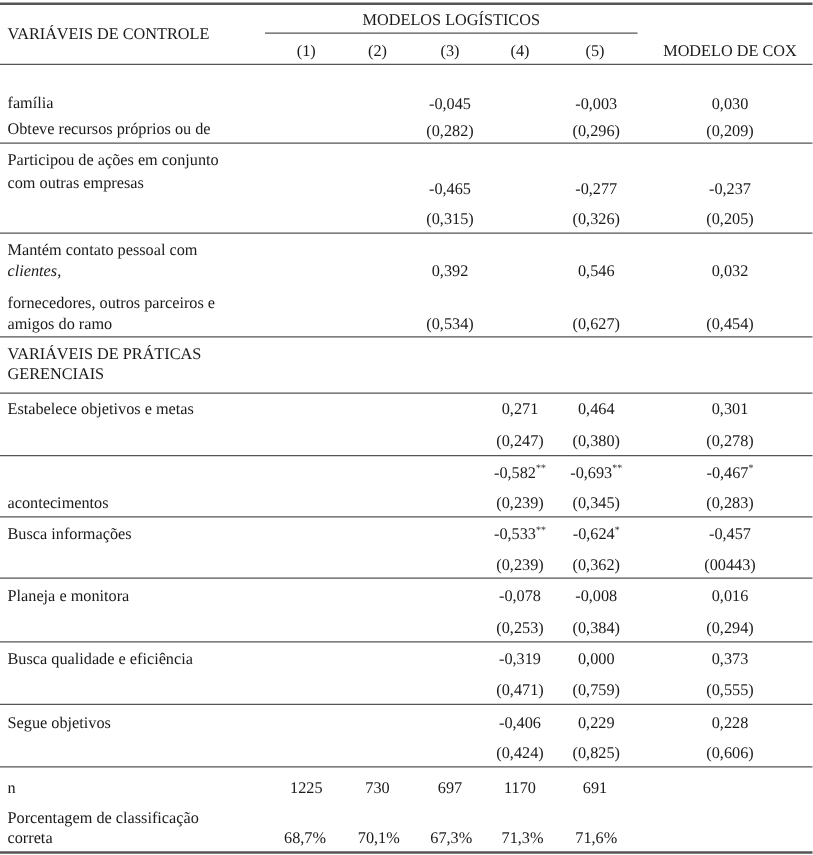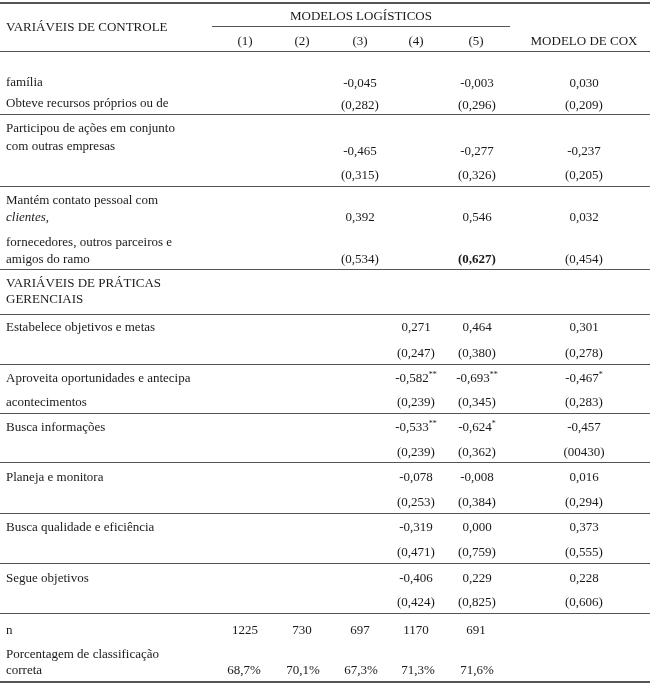--- a/index.html
+++ b/index.html
@@ -59,50 +59,49 @@
   <div class="t c" style="left:548px; width:72px; top:167px;">(0,205)</div>
 
   <div class="t" style="left:6px; top:192px;">Mantém contato pessoal com</div>
   <div class="t" style="left:6px; top:209px;font-style:italic;">clientes,</div>
   <div class="t" style="left:6px; top:234px;">fornecedores, outros parceiros e</div>
   <div class="t" style="left:6px; top:251px;">amigos do ramo</div>
   <div class="t c" style="left:330px; width:60px; top:209px;">0,392</div>
   <div class="t c" style="left:447px; width:60px; top:209px;">0,546</div>
   <div class="t c" style="left:548px; width:72px; top:209px;">0,032</div>
   <div class="t c" style="left:330px; width:60px; top:251px;">(0,534)</div>
-  <div class="t c" style="left:447px; width:60px; top:251px;font-weight:bold;">(0,627)</div>
+  <div class="t c" style="left:447px; width:60px; top:251px;">(0,627)</div>
   <div class="t c" style="left:548px; width:72px; top:251px;">(0,454)</div>
 
   <div class="t" style="left:6px; top:275px;">VARIÁVEIS DE PRÁTICAS</div>
   <div class="t" style="left:6px; top:291px;">GERENCIAIS</div>
 
   <div class="t" style="left:6px; top:319px;">Estabelece objetivos e metas</div>
   <div class="t c" style="left:386px; width:60px; top:319px;">0,271</div>
   <div class="t c" style="left:447px; width:60px; top:319px;">0,464</div>
   <div class="t c" style="left:548px; width:72px; top:319px;">0,301</div>
   <div class="t c" style="left:386px; width:60px; top:345px;">(0,247)</div>
   <div class="t c" style="left:447px; width:60px; top:345px;">(0,380)</div>
   <div class="t c" style="left:548px; width:72px; top:345px;">(0,278)</div>
 
-  <div class="t" style="left:6px; top:370px;">Aproveita oportunidades e antecipa</div>
   <div class="t" style="left:6px; top:394px;">acontecimentos</div>
   <div class="t c" style="left:386px; width:60px; top:370px;"><span>-0,582</span><sup>**</sup></div>
   <div class="t c" style="left:447px; width:60px; top:370px;"><span>-0,693</span><sup>**</sup></div>
   <div class="t c" style="left:548px; width:72px; top:370px;"><span>-0,467</span><sup>*</sup></div>
   <div class="t c" style="left:386px; width:60px; top:394px;">(0,239)</div>
   <div class="t c" style="left:447px; width:60px; top:394px;">(0,345)</div>
   <div class="t c" style="left:548px; width:72px; top:394px;">(0,283)</div>
 
   <div class="t" style="left:6px; top:419px;">Busca informações</div>
   <div class="t c" style="left:386px; width:60px; top:419px;"><span>-0,533</span><sup>**</sup></div>
   <div class="t c" style="left:447px; width:60px; top:419px;"><span>-0,624</span><sup>*</sup></div>
   <div class="t c" style="left:548px; width:72px; top:419px;">-0,457</div>
   <div class="t c" style="left:386px; width:60px; top:444px;">(0,239)</div>
   <div class="t c" style="left:447px; width:60px; top:444px;">(0,362)</div>
-  <div class="t c" style="left:548px; width:72px; top:444px;">(00430)</div>
+  <div class="t c" style="left:548px; width:72px; top:444px;">(00443)</div>
 
   <div class="t" style="left:6px; top:469px;">Planeja e monitora</div>
   <div class="t c" style="left:386px; width:60px; top:469px;">-0,078</div>
   <div class="t c" style="left:447px; width:60px; top:469px;">-0,008</div>
   <div class="t c" style="left:548px; width:72px; top:469px;">0,016</div>
   <div class="t c" style="left:386px; width:60px; top:494px;">(0,253)</div>
   <div class="t c" style="left:447px; width:60px; top:494px;">(0,384)</div>
   <div class="t c" style="left:548px; width:72px; top:494px;">(0,294)</div>
 
   <div class="t" style="left:6px; top:519px;">Busca qualidade e eficiência</div>

